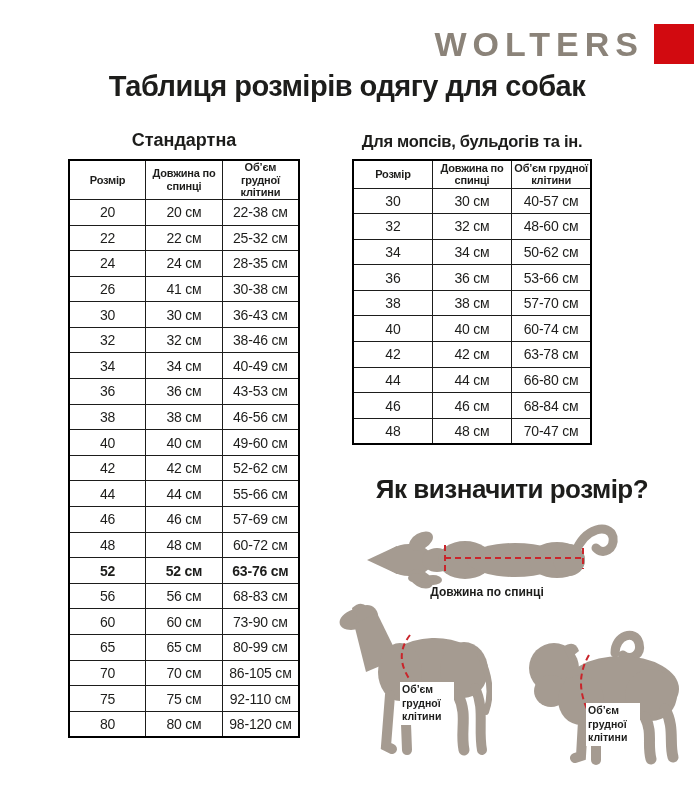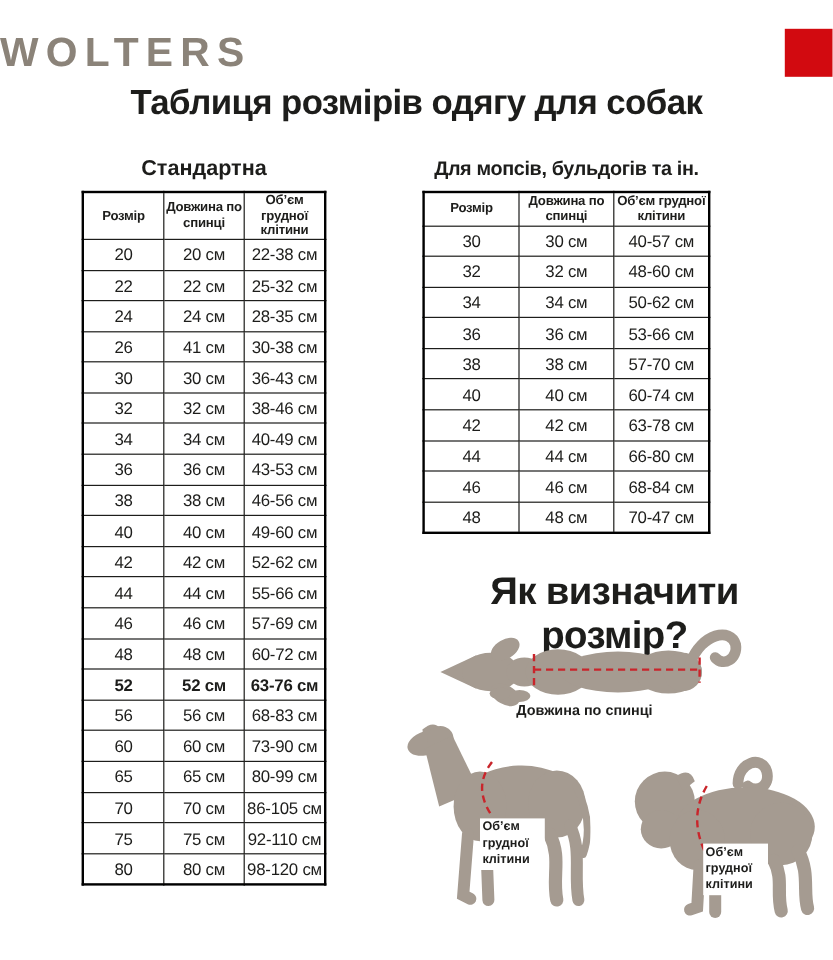--- a/index.html
+++ b/index.html
@@ -2,47 +2,47 @@
 <html style="--logo-color: #8b8379; --accent-color: #d20a10; --silhouette-color: #a59b91; --measure-color: #c9252b;"><head>
 <meta charset="utf-8">
 <style>
   * { margin:0; padding:0; box-sizing:border-box; }
   html,body { background:#ffffff; }
   body { font-family:"Liberation Sans", sans-serif; color:#1d1d1b; }
   .page { position:relative; width:694px; height:800px; background:#fff; overflow:hidden; margin:0 auto; }
 
   
   .logo { position:absolute; top:20px; left:0; width:100%; height:48px;
-          display:flex; justify-content:space-between; align-items:center; }
+          display:flex; justify-content:flex-end; align-items:center; }
   .logo-text { font-size:34px; font-weight:bold; letter-spacing:6px;
                color:var(--logo-color); line-height:1; }
   .logo-square { width:40px; height:40px; background:var(--accent-color); margin-left:10px; }
   .page-title { position:absolute; top:70px; left:0; width:100%; text-align:center;
                 font-size:29px; font-weight:bold; letter-spacing:-0.5px; }
 
   
   .col { position:absolute; top:130px; }
-  .col-left  { left:68px;  width:204px; }
+  .col-left  { left:68px;  width:232px; }
   .col-right { left:352px; width:240px; }
   .table-title { font-size:18px; font-weight:bold; text-align:center;
                  margin-bottom:8px; white-space:nowrap; }
   .col-right .table-title { font-size:16.5px; letter-spacing:-0.3px; margin-top:2px; }
 
   table.size-table { border-collapse:collapse; width:100%; table-layout:fixed;
                      border:2px solid #000000; }
   .size-table th, .size-table td { border:1px solid #1d1d1b; text-align:center;
                                    vertical-align:middle; padding:0 1px; }
   .size-table th { font-size:11px; font-weight:bold; height:28px; line-height:1.15;
                    letter-spacing:-0.2px; }
   .size-table td { font-size:14px; height:25.6px; font-weight:normal; letter-spacing:-0.2px; }
   .size-table tr.bold-row td { font-weight:bold; }
 
   
   .guide-title { position:absolute; left:347px; top:474px; width:330px; text-align:center;
-                 font-size:32px; font-weight:bold; letter-spacing:-0.5px; }
+                 font-size:26px; font-weight:bold; letter-spacing:-0.5px; }
   .svg-abs { position:absolute; }
   .sil { fill:var(--silhouette-color); }
   .sil-stroke { fill:none; stroke:var(--silhouette-color); stroke-linecap:round; }
   .measure { fill:none; stroke:var(--measure-color); stroke-width:2;
              stroke-dasharray:6 4; }
   .diagram-label { position:absolute; font-weight:bold; background:#fff; }
   .label-back { left:362px; top:585px; width:250px; text-align:center; font-size:12px;
                 background:transparent; }
   .label-chest { width:54px; font-size:10.5px; line-height:1.3; padding:1px 2px; }
   .label-chest-1 { left:400px; top:682px; }

